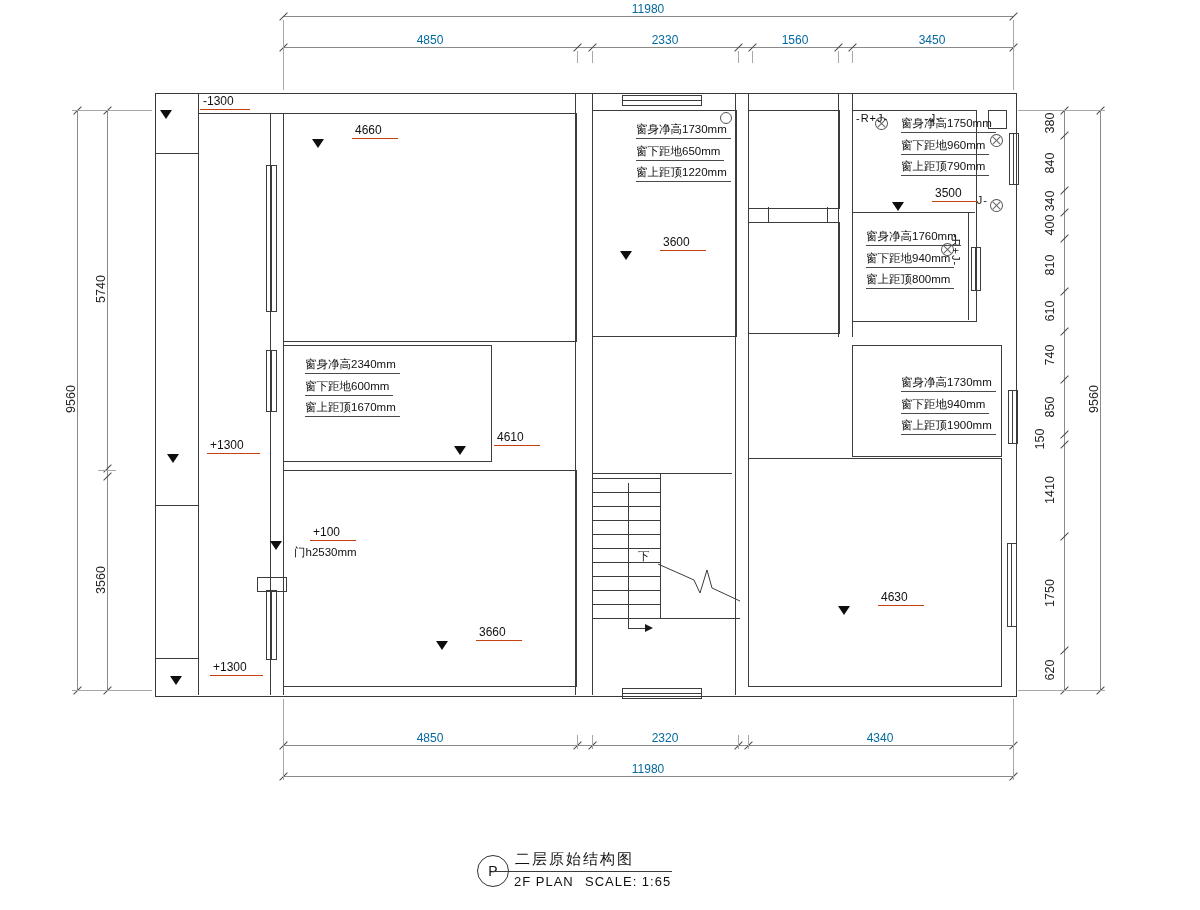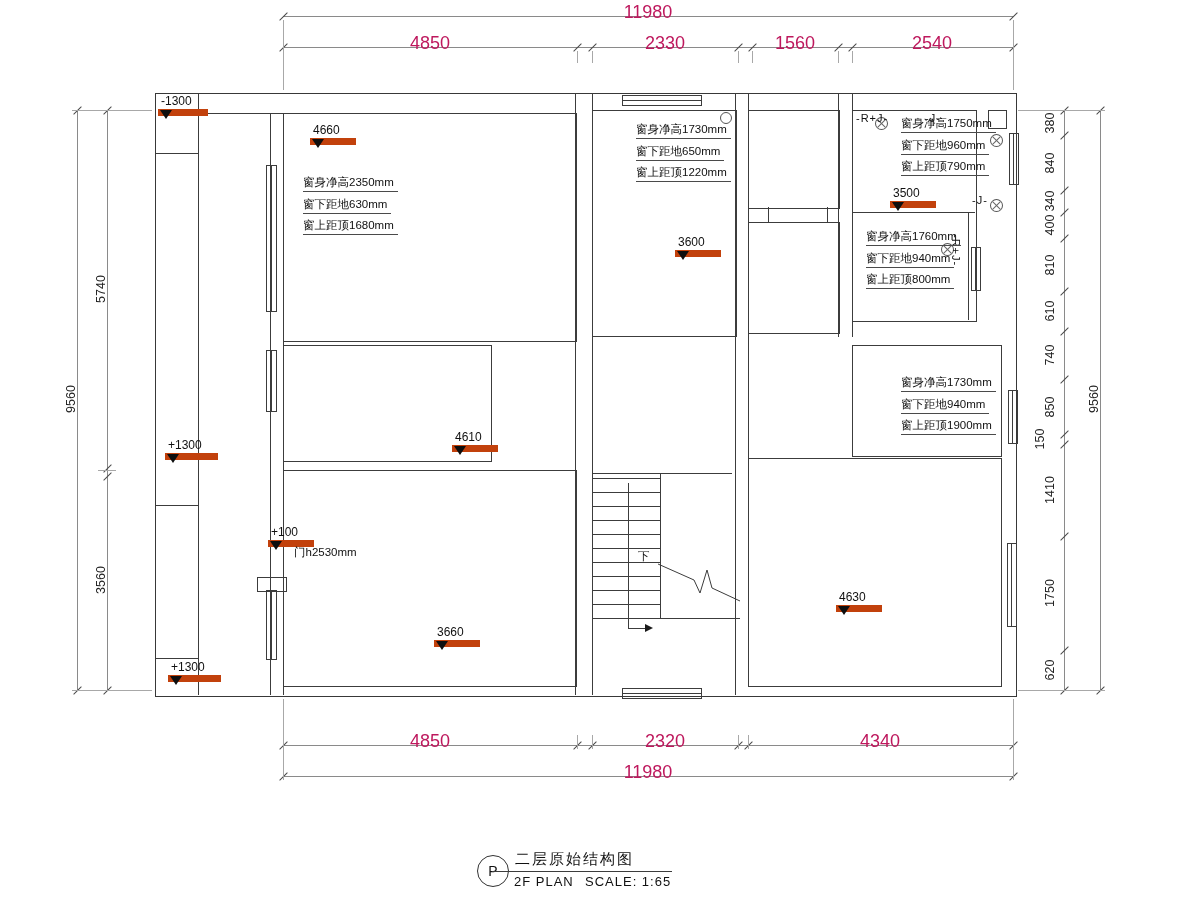--- a/index.html
+++ b/index.html
@@ -6,26 +6,26 @@
   #sheet{position:relative;width:1200px;height:910px;background:#fff;overflow:hidden;
          font-family:"Liberation Sans","DejaVu Sans",sans-serif;color:#1c1c1c;}
   .wall{position:absolute;background:#3c3c3c;}
   .room{position:absolute;border:1px solid #3c3c3c;}
   .outer{position:absolute;border:1.6px solid #383838;}
   .win-v{position:absolute;border:1px solid #3c3c3c;background:linear-gradient(to right,transparent calc(50% - .5px),#3c3c3c calc(50% - .5px),#3c3c3c calc(50% + .5px),transparent calc(50% + .5px));}
   .win-h{position:absolute;border:1px solid #3c3c3c;background:linear-gradient(to bottom,transparent calc(50% - .5px),#3c3c3c calc(50% - .5px),#3c3c3c calc(50% + .5px),transparent calc(50% + .5px));}
   .dline{position:absolute;background:#8a8a8a;}
   .ext{position:absolute;background:#a8a8a8;}
   .tick{position:absolute;width:11px;height:1px;background:#4a4a4a;transform:rotate(-45deg);}
-  .dlabel{position:absolute;font-size:18px;color:#be185d;transform:translateX(-50%);white-space:nowrap;}
+  .dlabel{position:absolute;font-size:12px;color:#0369a1;transform:translateX(-50%);white-space:nowrap;}
   .dlabel-v{position:absolute;width:56px;margin-left:-28px;text-align:center;font-size:12.5px;color:#222;transform:rotate(-90deg);white-space:nowrap;}
   .ann{position:absolute;font-size:11.5px;color:#101010;}
   .ann div{border-bottom:1px solid #4a4a4a;margin-bottom:4.5px;padding:0 4px 1px 0;white-space:nowrap;width:fit-content;}
   .level{position:absolute;font-size:12px;color:#111;}
-  .level .num{display:inline-block;border-bottom:7px solid #c2410c;padding:0 16px 1px 3px;white-space:nowrap;}
+  .level .num{display:inline-block;border-bottom:1px solid #c2410c;padding:0 16px 1px 3px;white-space:nowrap;margin-left:42px;}
   .tri{position:absolute;width:0;height:0;border-left:6px solid transparent;border-right:6px solid transparent;border-top:9px solid #0e0e0e;}
   .tag{position:absolute;font-size:11px;color:#111;letter-spacing:1px;white-space:nowrap;}
   .sym{position:absolute;border:1px solid #555;border-radius:50%;
        background:linear-gradient(#666,#666) center/1px 100% no-repeat,linear-gradient(#666,#666) center/100% 1px no-repeat;
        transform:rotate(45deg);}
   .symplain{position:absolute;border:1px solid #555;border-radius:50%;}
   .sq{position:absolute;border:1px solid #3c3c3c;}
   .bubble{position:absolute;width:30px;height:30px;border:1.3px solid #333;border-radius:50%;text-align:center;line-height:30px;font-size:14px;color:#111;}
   .ttl{position:absolute;font-size:15px;letter-spacing:2px;color:#111;}
   .sub{position:absolute;font-size:13px;letter-spacing:1px;color:#111;}
@@ -109,63 +109,63 @@
   <div class="tag" style="left:856px;top:112px;">-R+J-</div>
   <div class="tag" style="left:925px;top:112px;">-J-</div>
   <div class="tag" style="left:972px;top:194px;">-J-</div>
   <div class="tag" style="left:962px;top:234px;transform:rotate(90deg);transform-origin:left top;">-R+J-</div>
 
   <div class="level" style="left:158px;top:94px;"><span class="num">-1300</span><span class="tri" style="left:2px;top:16px;"></span></div>
   <div class="level" style="left:165px;top:438px;"><span class="num">+1300</span><span class="tri" style="left:2px;top:16px;"></span></div>
   <div class="level" style="left:168px;top:660px;"><span class="num">+1300</span><span class="tri" style="left:2px;top:16px;"></span></div>
   <div class="level" style="left:268px;top:525px;"><span class="num">+100</span><span class="tri" style="left:2px;top:16px;"></span></div>
   <div class="level" style="left:310px;top:123px;"><span class="num">4660</span><span class="tri" style="left:2px;top:16px;"></span></div>
-  <div class="level" style="left:675px;top:235px;"><span class="num">3600</span><span class="tri" style="left:2px;top:16px;"></span></div>
+  <div class="level" style="left:618px;top:235px;"><span class="num">3600</span><span class="tri" style="left:2px;top:16px;"></span></div>
   <div class="level" style="left:890px;top:186px;"><span class="num">3500</span><span class="tri" style="left:2px;top:16px;"></span></div>
   <div class="level" style="left:452px;top:430px;"><span class="num">4610</span><span class="tri" style="left:2px;top:16px;"></span></div>
   <div class="level" style="left:434px;top:625px;"><span class="num">3660</span><span class="tri" style="left:2px;top:16px;"></span></div>
   <div class="level" style="left:836px;top:590px;"><span class="num">4630</span><span class="tri" style="left:2px;top:16px;"></span></div>
 
-  <div class="ann" style="left:303px;top:175px;">
-    <div>窗身净高2350mm</div>
-    <div>窗下距地630mm</div>
-    <div>窗上距顶1680mm</div>
-  </div>
   <div class="ann" style="left:636px;top:122px;">
     <div>窗身净高1730mm</div>
     <div>窗下距地650mm</div>
     <div>窗上距顶1220mm</div>
   </div>
   <div class="ann" style="left:901px;top:116px;">
     <div>窗身净高1750mm</div>
     <div>窗下距地960mm</div>
     <div>窗上距顶790mm</div>
   </div>
   <div class="ann" style="left:866px;top:229px;">
     <div>窗身净高1760mm</div>
     <div>窗下距地940mm</div>
     <div>窗上距顶800mm</div>
   </div>
   <div class="ann" style="left:901px;top:375px;">
     <div>窗身净高1730mm</div>
     <div>窗下距地940mm</div>
     <div>窗上距顶1900mm</div>
   </div>
+  <div class="ann" style="left:305px;top:357px;">
+    <div>窗身净高2340mm</div>
+    <div>窗下距地600mm</div>
+    <div>窗上距顶1670mm</div>
+  </div>
   <div class="cn" style="left:294px;top:545px;">门h2530mm</div>
 
   <div class="dline" style="left:283px;top:16px;width:730px;height:1px;"></div>
   <div class="dlabel" style="left:648px;top:2px;">11980</div>
   <div class="tick" style="left:278px;top:16px;"></div>
   <div class="tick" style="left:1008px;top:16px;"></div>
 
   <div class="dline" style="left:283px;top:47px;width:730px;height:1px;"></div>
   <div class="dlabel" style="left:430px;top:33px;">4850</div>
   <div class="dlabel" style="left:665px;top:33px;">2330</div>
   <div class="dlabel" style="left:795px;top:33px;">1560</div>
-  <div class="dlabel" style="left:932px;top:33px;">2540</div>
+  <div class="dlabel" style="left:932px;top:33px;">3450</div>
   <div class="tick" style="left:278px;top:47px;"></div>
   <div class="tick" style="left:572px;top:47px;"></div>
   <div class="tick" style="left:587px;top:47px;"></div>
   <div class="tick" style="left:733px;top:47px;"></div>
   <div class="tick" style="left:747px;top:47px;"></div>
   <div class="tick" style="left:833px;top:47px;"></div>
   <div class="tick" style="left:847px;top:47px;"></div>
   <div class="tick" style="left:1008px;top:47px;"></div>
   <div class="ext" style="left:283px;top:20px;width:1px;height:70px;"></div>
   <div class="ext" style="left:1013px;top:20px;width:1px;height:70px;"></div>

